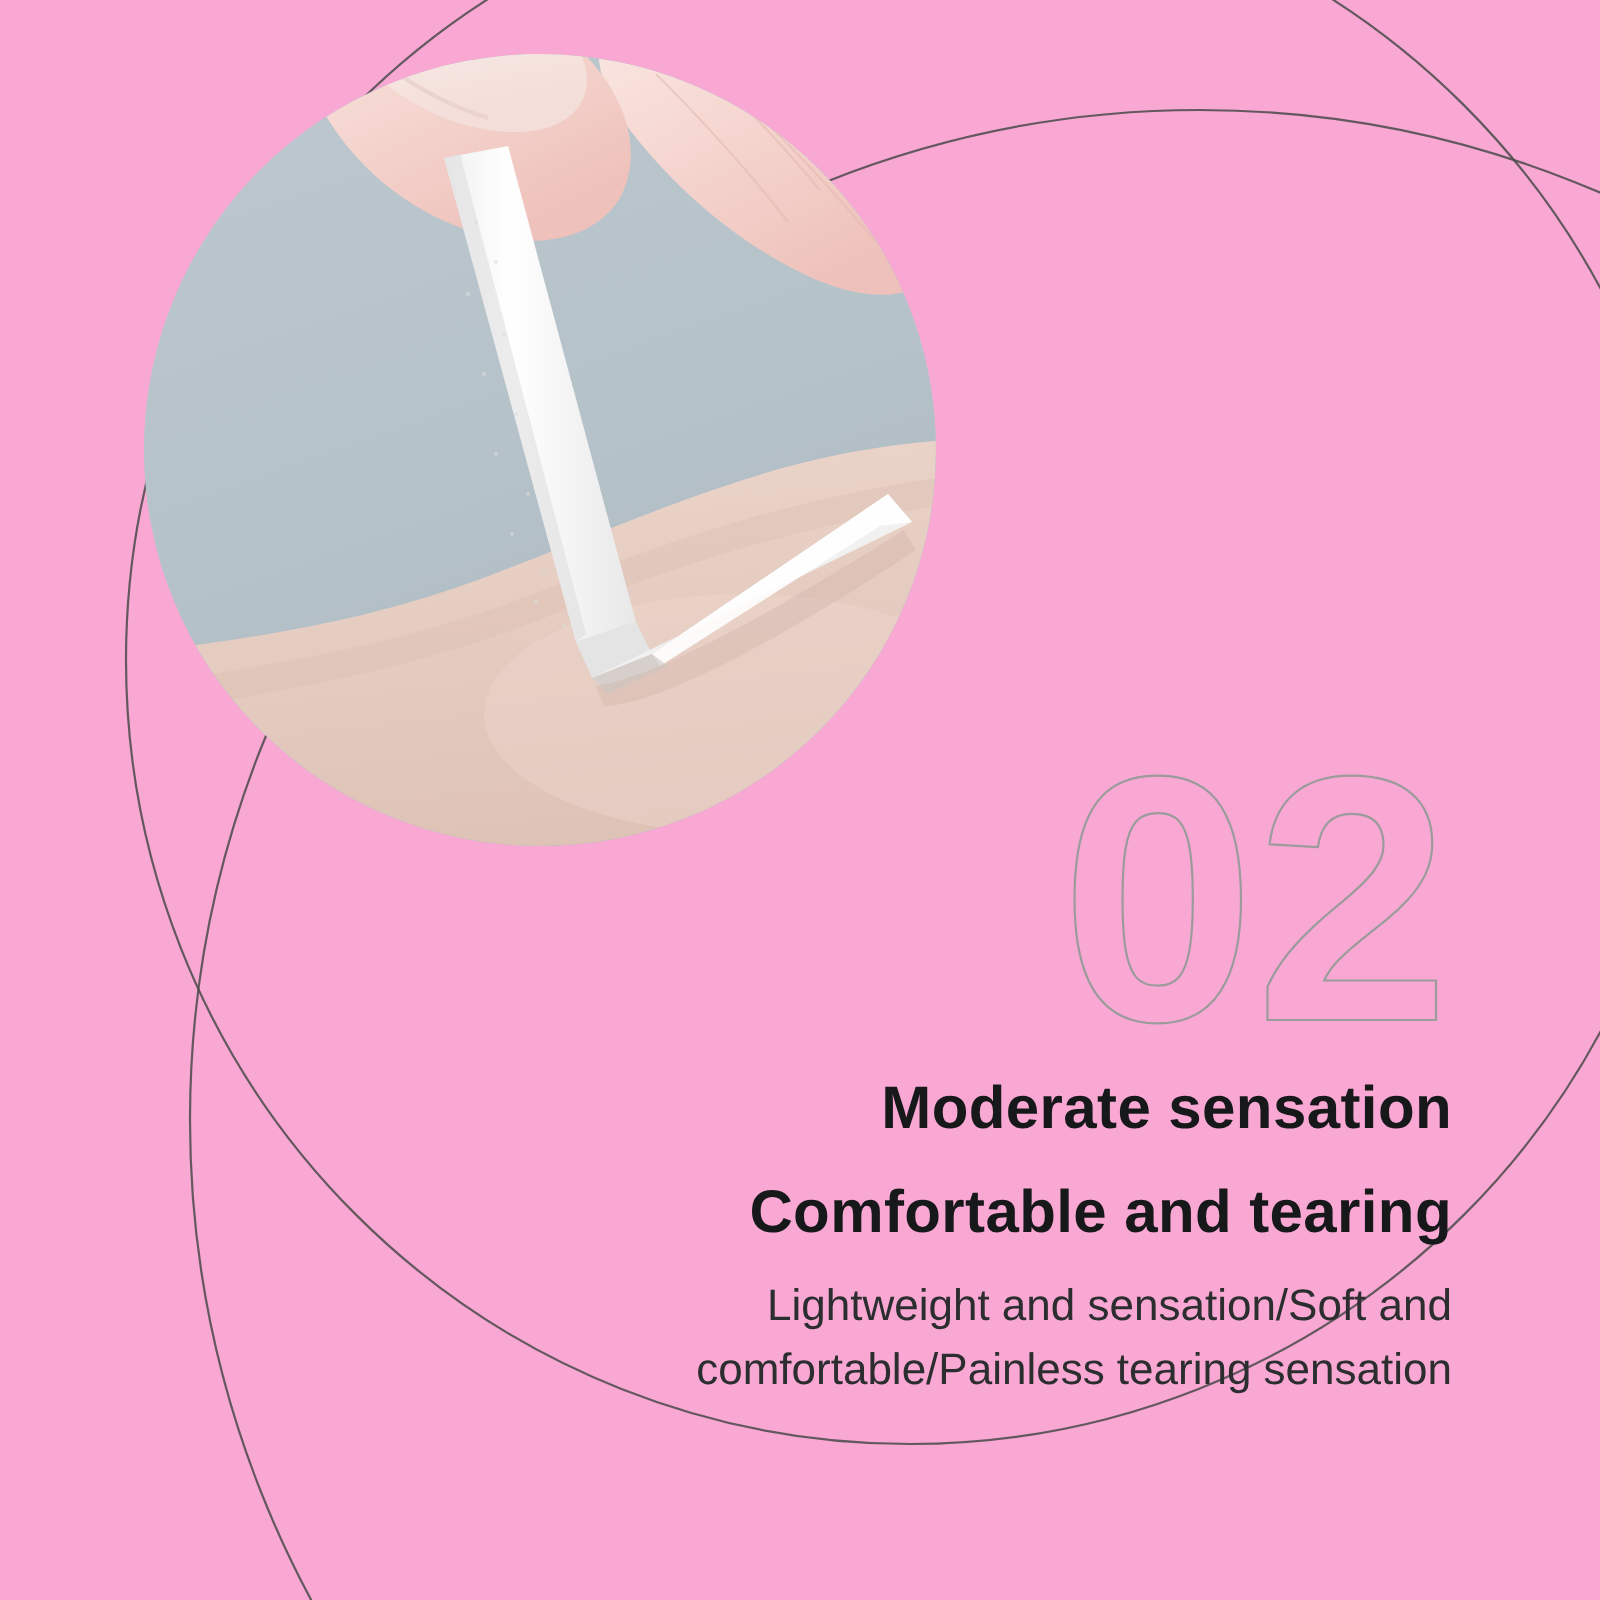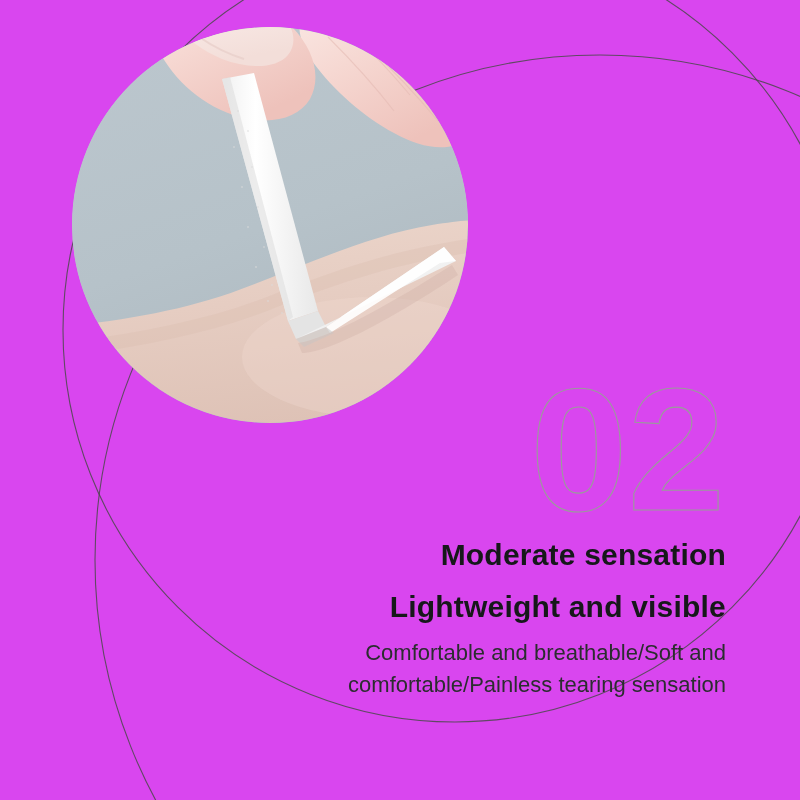--- a/index.html
+++ b/index.html
@@ -10,21 +10,21 @@
     width: 800px;
     height: 800px;
     background: #f7f7f7;
     font-family: "Liberation Sans", sans-serif;
     overflow: hidden;
   }
   #stage {
     position: relative;
     width: 800px;
     height: 800px;
-    background: #d946ef;
+    background: #f9a8d4;
     overflow: hidden;
   }
 
   
   .deco-layer {
     position: absolute;
     left: 0; top: 0;
     width: 800px;
     height: 800px;
     pointer-events: none;
@@ -205,18 +205,18 @@
   <div class="content">
 
     <div class="big-number-wrap">
       <svg class="big-number-svg" width="230" height="180" viewBox="0 0 230 180">
         <text x="229" y="150" text-anchor="end" font-family="Liberation Sans, sans-serif" font-size="175" font-weight="bold" fill="none" stroke="#9b9b9b" stroke-width="1.1">02</text>
       </svg>
     </div>
 
     <p class="headline-1">Moderate sensation</p>
 
-    <p class="headline-2">Lightweight and visible</p>
-
-    <p class="subtext">Comfortable and breathable/Soft and comfortable/Painless tearing sensation</p>
+    <p class="headline-2">Comfortable and tearing</p>
+
+    <p class="subtext">Lightweight and sensation/Soft and comfortable/Painless tearing sensation</p>
   </div>
 
 </div>
 
 </body></html>

